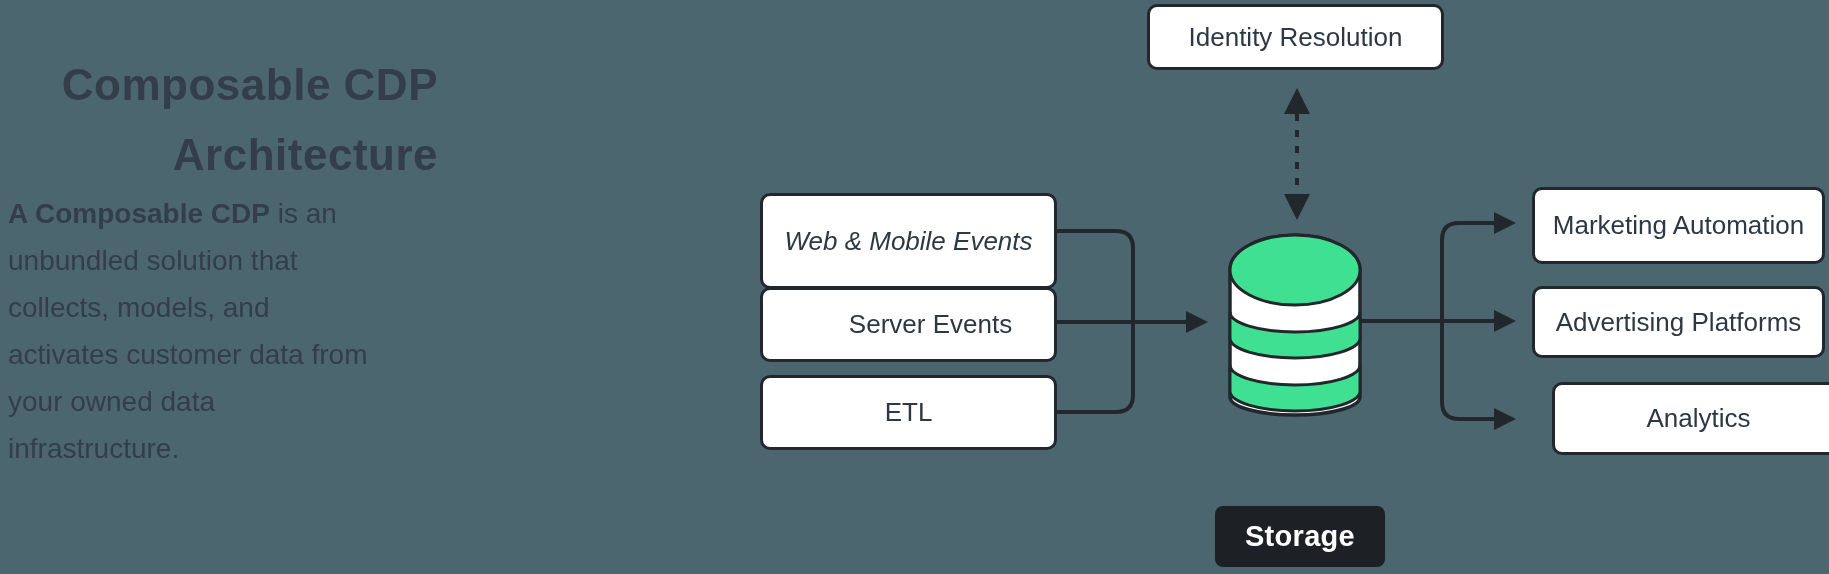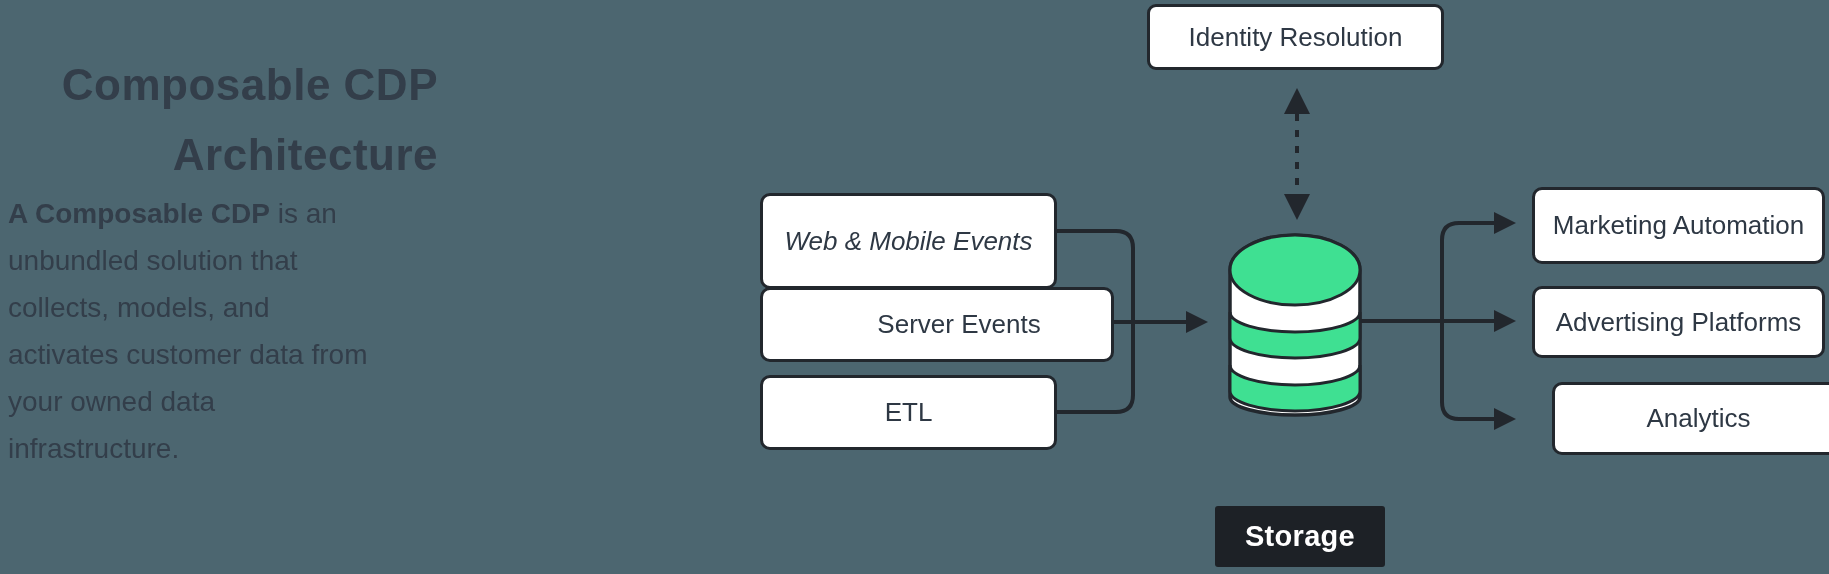--- a/index.html
+++ b/index.html
@@ -22,31 +22,31 @@
   .cline{fill:none;stroke:var(--line);stroke-width:4;}
   .cdash{fill:none;stroke:var(--line);stroke-width:4;stroke-dasharray:7 9;}
   .chead{fill:var(--line);stroke:none;}
   .db-white{fill:var(--box-bg);stroke:var(--line);stroke-width:3.5;}
   .db-green{fill:var(--green);stroke:var(--line);stroke-width:3;}
 
   
   .node{position:absolute;background:var(--box-bg);border:3px solid var(--line);border-radius:10px;
         display:flex;align-items:center;justify-content:center;font-size:26px;color:var(--box-text);
         text-align:center;}
-  .node-identity{left:1147px;top:4px;width:297px;height:66px;border-radius:9px;}
+  .node-identity{left:1147px;top:4px;width:297px;height:66px;}
   .node-web{left:760px;top:193px;width:297px;height:96px;font-style:italic;}
-  .node-server{left:760px;top:287px;width:354px;height:75px;padding-left:44px;}
+  .node-server{left:760px;top:287px;width:297px;height:75px;padding-left:44px;}
   .node-etl{left:760px;top:375px;width:297px;height:75px;align-items:center;}
   .node-marketing{left:1532px;top:187px;width:293px;height:77px;}
   .node-advertising{left:1532px;top:286px;width:293px;height:72px;}
   .node-analytics{left:1532px;top:382px;width:293px;height:73px;margin-left:20px;}
 
   .warehouse-label{position:absolute;left:1105px;top:446px;width:380px;text-align:center;
         font-size:30px;font-weight:bold;color:#232930;letter-spacing:.3px;}
-  .storage-pill{position:absolute;left:1215px;top:506px;width:170px;height:61px;border-radius:3px;
+  .storage-pill{position:absolute;left:1215px;top:506px;width:170px;height:61px;border-radius:8px;
         background:var(--storage-bg);color:var(--storage-text);display:flex;align-items:center;
         justify-content:center;font-size:29px;font-weight:600;letter-spacing:.3px;}
 </style>
 </head>
 <body>
 
 <div class="canvas">
 
   <div class="intro">
     <h1>Composable CDP Architecture</h1>

